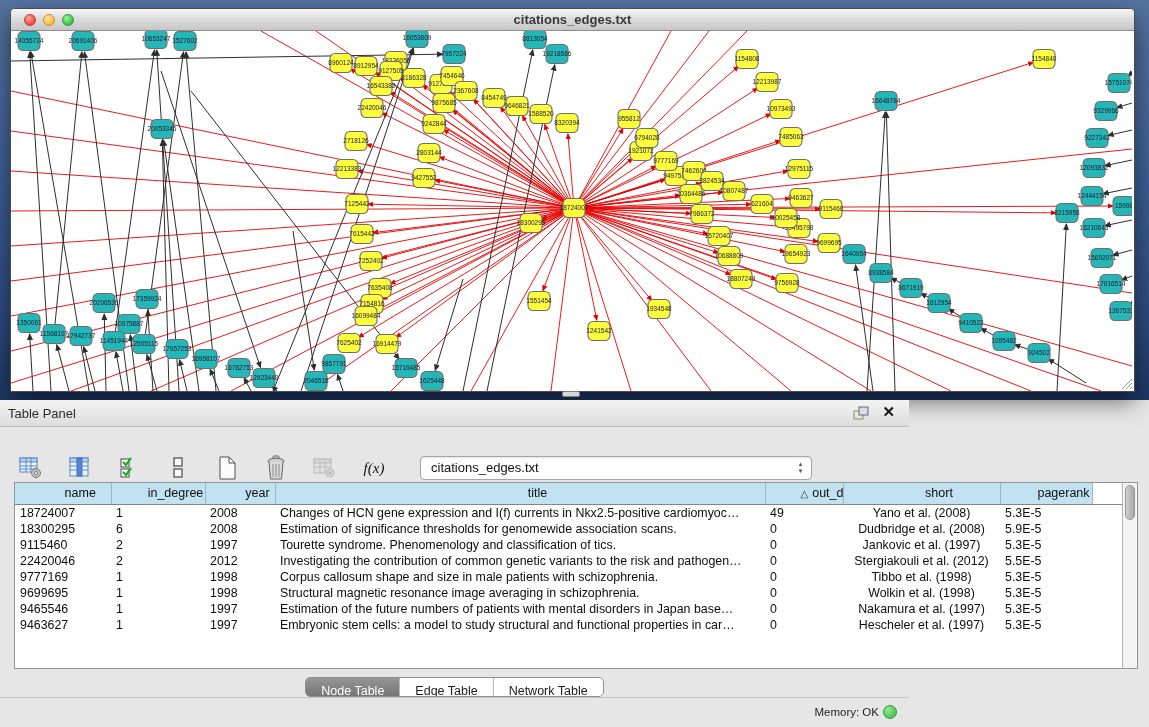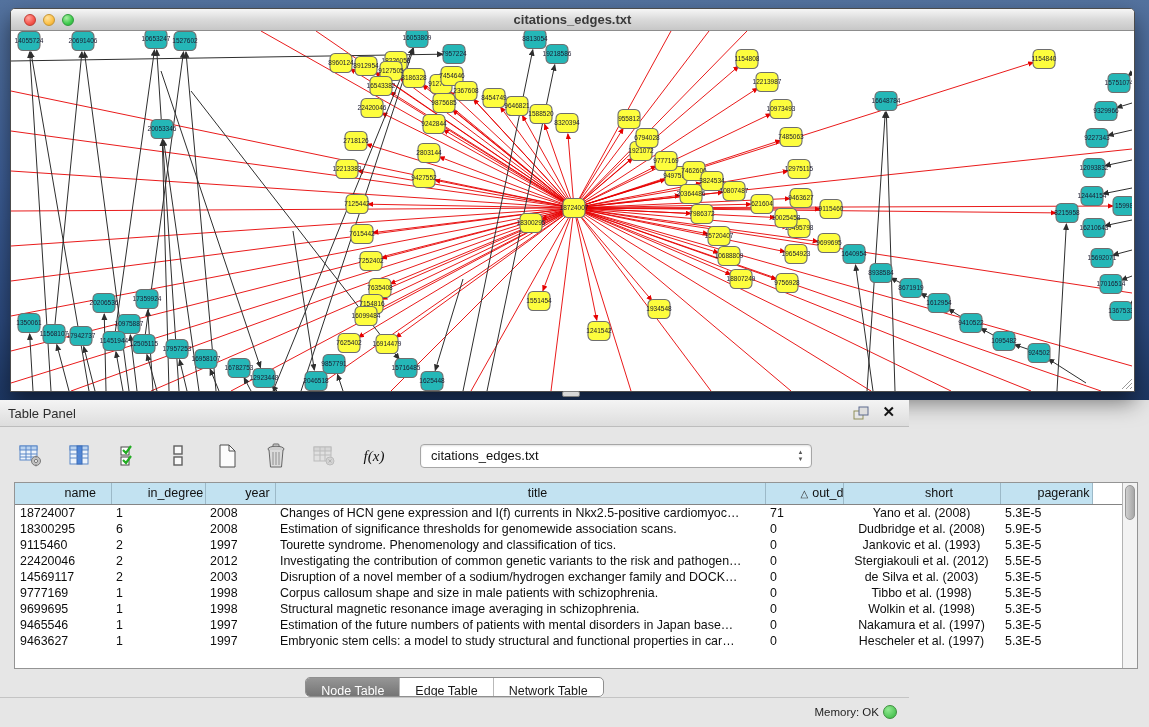--- a/index.html
+++ b/index.html
@@ -26,21 +26,21 @@
     background:#d8d8d8; border:1px solid #7e7e7e; border-radius:2px; }
 
   
   .table-panel { position:relative; width:909px; height:327px; background:#e6e6e6; }
   .panel-header { height:27px; background:linear-gradient(#f4f4f4,#dddddd);
     border-bottom:1px solid #bdbdbd; position:relative; }
   .panel-title { position:absolute; left:8px; top:6px; font-size:13px; color:#2d2d2d; }
   .float-btn { position:absolute; right:40px; top:6px; width:16px; height:15px; }
   .close-btn { position:absolute; right:14px; top:3px; font-size:15px; font-weight:bold; color:#141414; cursor:default; }
 
-  .toolbar { position:absolute; left:16px; top:40px; height:32px; display:flex; align-items:center; gap:19px;justify-content:space-between; }
+  .toolbar { position:absolute; left:16px; top:52px; height:32px; display:flex; align-items:center; gap:19px;justify-content:space-between; }
   .tbtn { width:30px; height:30px; display:flex; align-items:center; justify-content:center; }
   .combo { margin-left:12px; width:392px; height:24px; background:#fff; border:1px solid #a6a6a6;
     border-radius:4px; position:relative; font-size:13px; line-height:22px; padding-left:10px; color:#111;
     box-shadow:inset 0 1px 2px rgba(0,0,0,.12); }
   .combo-arrows { position:absolute; right:5px; top:4px; width:11px; text-align:center;
     font-size:6px; line-height:7px; color:#555; }
 
   .table-box { position:absolute; left:14px; top:82px; width:1124px; height:187px;
     background:#fff; border:1px solid #949494; display:flex; }
   .grid { flex:1; overflow:hidden; }
@@ -760,63 +760,53 @@
               <th>pagerank</th>
               <th class="filler"></th>
             </tr>
           </thead>
         <tbody id="body-rows">
             <tr>
               <td>18724007</td>
               <td>1</td>
               <td>2008</td>
               <td>Changes of HCN gene expression and I(f) currents in Nkx2.5-positive cardiomyoc…</td>
-              <td>71</td>
+              <td>49</td>
               <td class="c">Yano et al. (2008)</td>
               <td>5.3E-5</td>
               <td></td>
             </tr>
             <tr>
               <td>18300295</td>
               <td>6</td>
               <td>2008</td>
               <td>Estimation of significance thresholds for genomewide association scans.</td>
               <td>0</td>
               <td class="c">Dudbridge et al. (2008)</td>
               <td>5.9E-5</td>
               <td></td>
             </tr>
             <tr>
               <td>9115460</td>
               <td>2</td>
               <td>1997</td>
               <td>Tourette syndrome. Phenomenology and classification of tics.</td>
               <td>0</td>
-              <td class="c">Jankovic et al. (1993)</td>
+              <td class="c">Jankovic et al. (1997)</td>
               <td>5.3E-5</td>
               <td></td>
             </tr>
             <tr>
               <td>22420046</td>
               <td>2</td>
               <td>2012</td>
               <td>Investigating the contribution of common genetic variants to the risk and pathogen…</td>
               <td>0</td>
               <td class="c">Stergiakouli et al. (2012)</td>
               <td>5.5E-5</td>
-              <td></td>
-            </tr>
-            <tr>
-              <td>14569117</td>
-              <td>2</td>
-              <td>2003</td>
-              <td>Disruption of a novel member of a sodium/hydrogen exchanger family and DOCK…</td>
-              <td>0</td>
-              <td class="c">de Silva et al. (2003)</td>
-              <td>5.3E-5</td>
               <td></td>
             </tr>
             <tr>
               <td>9777169</td>
               <td>1</td>
               <td>1998</td>
               <td>Corpus callosum shape and size in male patients with schizophrenia.</td>
               <td>0</td>
               <td class="c">Tibbo et al. (1998)</td>
               <td>5.3E-5</td>

